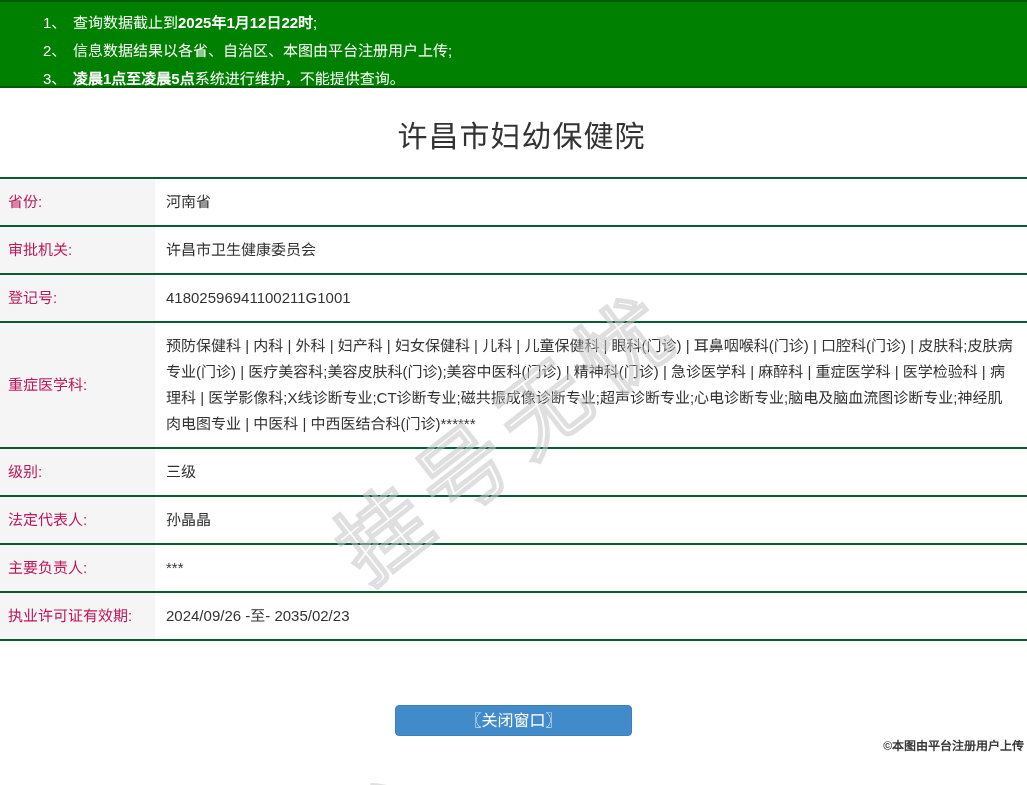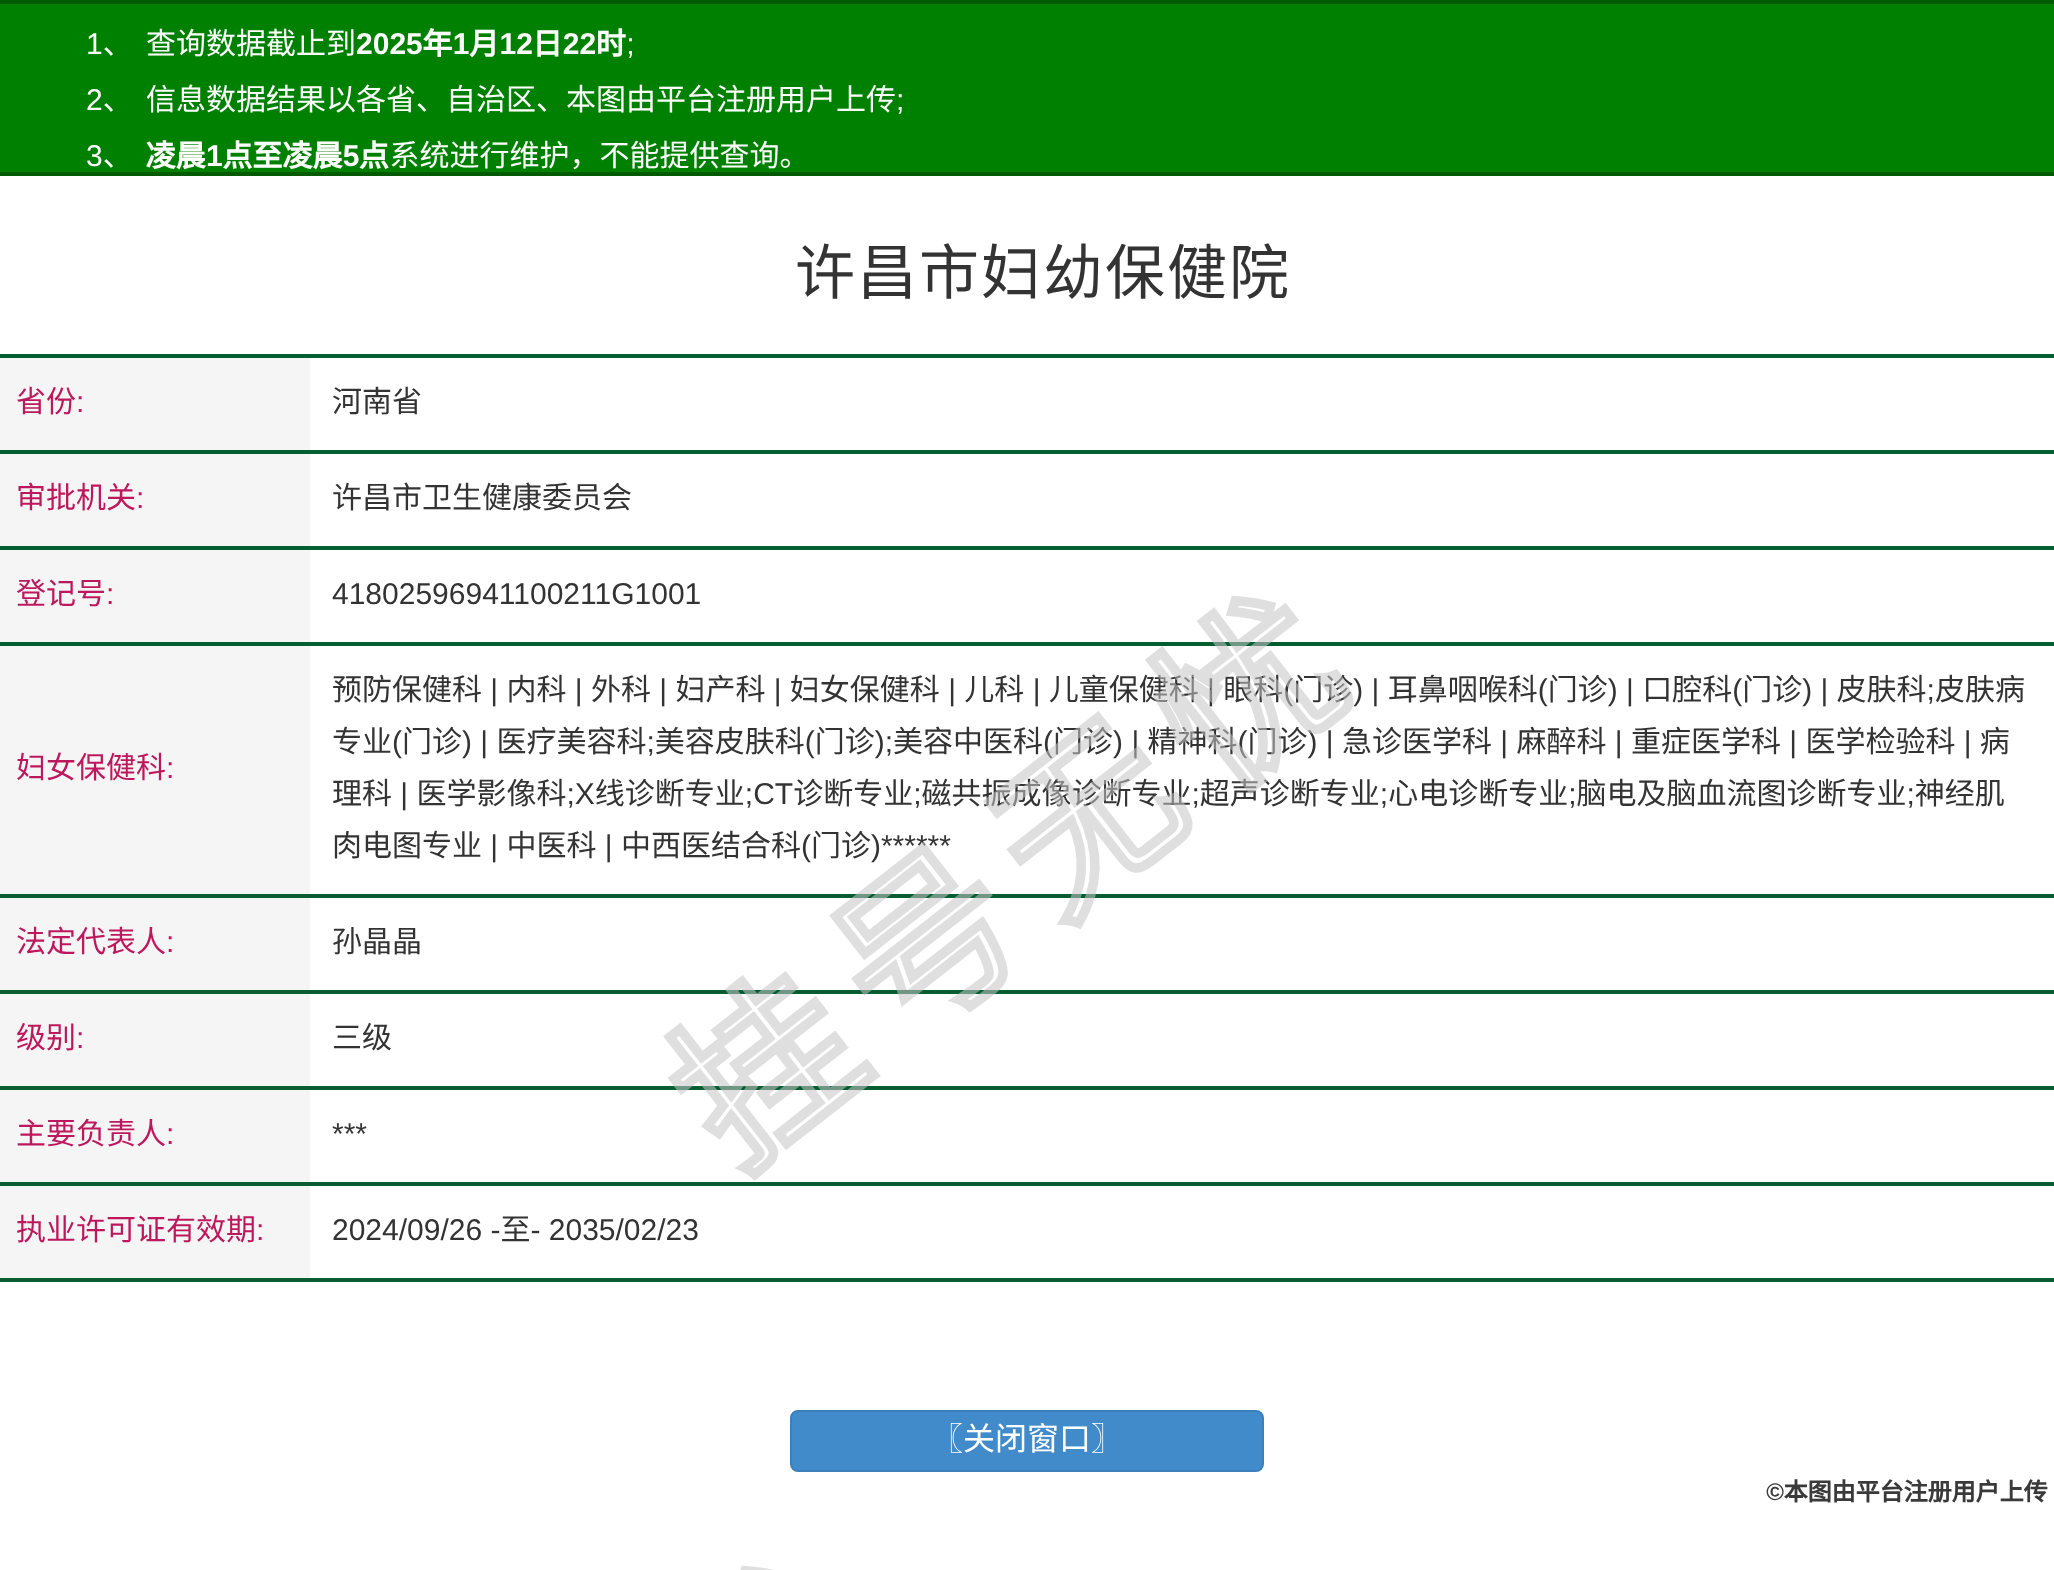--- a/index.html
+++ b/index.html
@@ -134,30 +134,30 @@
     </tr>
     <tr>
       <td class="field-label">审批机关:</td>
       <td class="field-value">许昌市卫生健康委员会</td>
     </tr>
     <tr>
       <td class="field-label">登记号:</td>
       <td class="field-value">41802596941100211G1001</td>
     </tr>
     <tr>
-      <td class="field-label">妇女保健科:</td>
+      <td class="field-label">重症医学科:</td>
       <td class="field-value">预防保健科 | 内科 | 外科 | 妇产科 | 妇女保健科 | 儿科 | 儿童保健科 | 眼科(门诊) | 耳鼻咽喉科(门诊) | 口腔科(门诊) | 皮肤科;皮肤病专业(门诊) | 医疗美容科;美容皮肤科(门诊);美容中医科(门诊) | 精神科(门诊) | 急诊医学科 | 麻醉科 | 重症医学科 | 医学检验科 | 病理科 | 医学影像科;X线诊断专业;CT诊断专业;磁共振成像诊断专业;超声诊断专业;心电诊断专业;脑电及脑血流图诊断专业;神经肌肉电图专业 | 中医科 | 中西医结合科(门诊)******</td>
+    </tr>
+    <tr>
+      <td class="field-label">级别:</td>
+      <td class="field-value">三级</td>
     </tr>
     <tr>
       <td class="field-label">法定代表人:</td>
       <td class="field-value">孙晶晶</td>
-    </tr>
-    <tr>
-      <td class="field-label">级别:</td>
-      <td class="field-value">三级</td>
     </tr>
     <tr>
       <td class="field-label">主要负责人:</td>
       <td class="field-value">***</td>
     </tr>
     <tr>
       <td class="field-label">执业许可证有效期:</td>
       <td class="field-value">2024/09/26 -至- 2035/02/23</td>
     </tr>
   </tbody>

